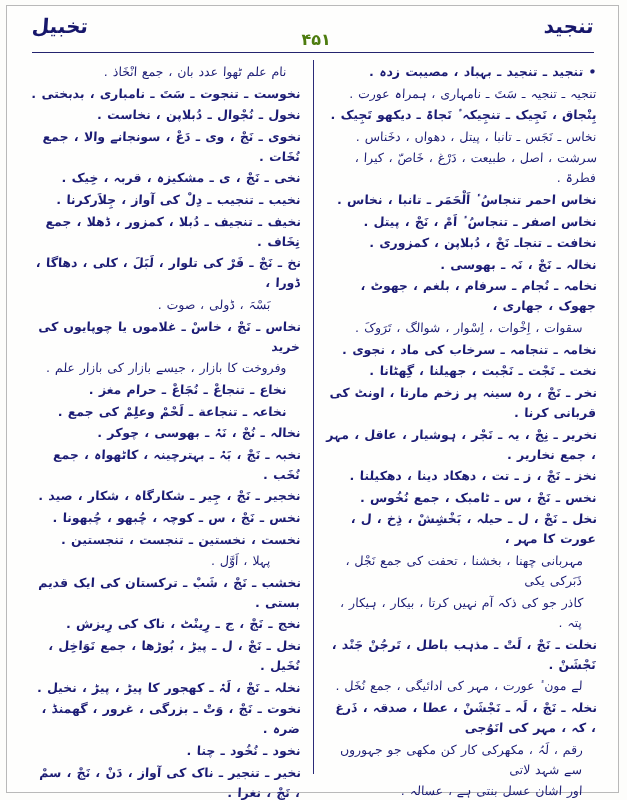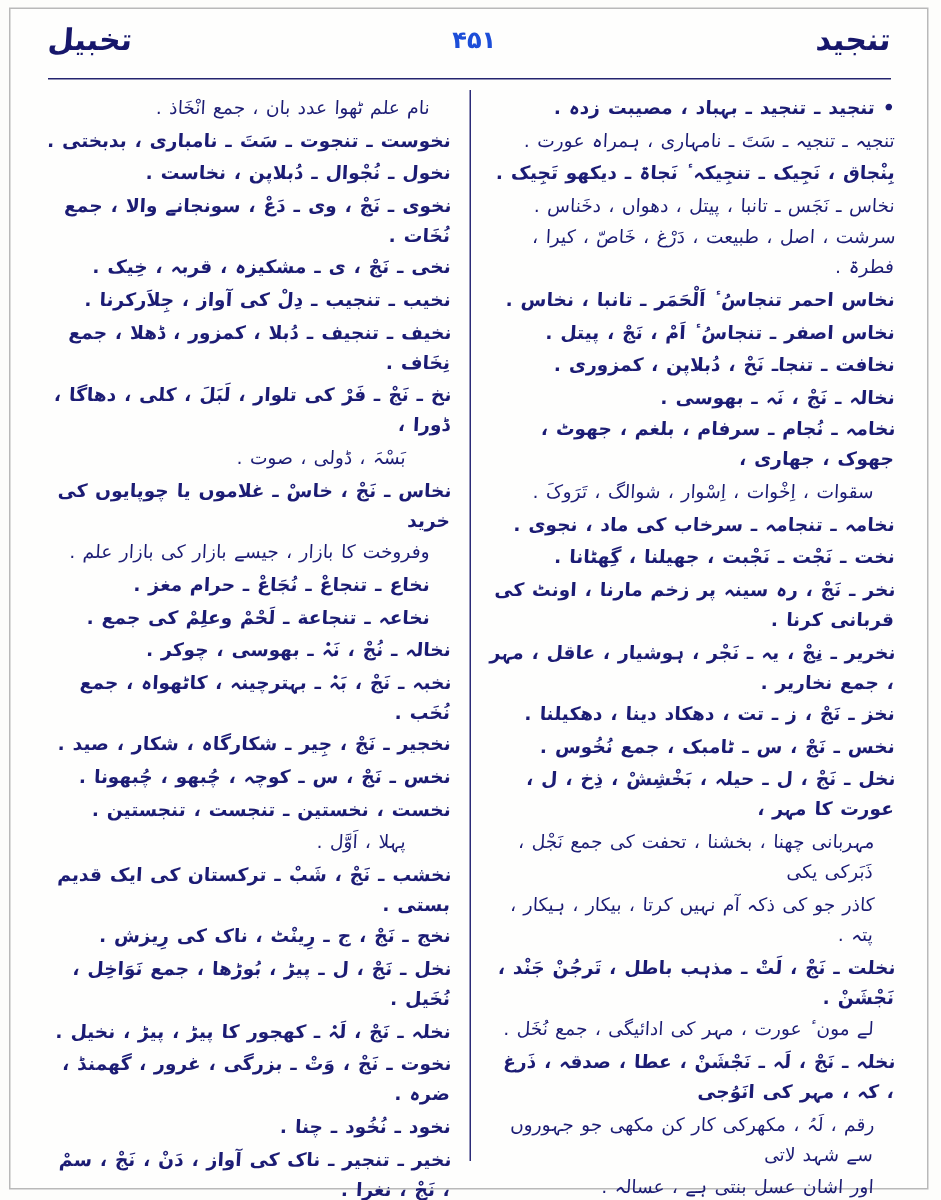--- a/index.html
+++ b/index.html
@@ -54,23 +54,23 @@
   .header-word {
     font-size: 20px;
     font-weight: bold;
     color: #17176b;
     letter-spacing: 0;
     transform: skewX(-4deg);
     font-family: "DejaVu Sans", sans-serif;
   }
   .header-page {
     font-size: 16px;
-    color: #1d4ed8;
+    color: #4d7c0f;
     font-weight: bold;
-    margin-top: 3px;
+    margin-top: 16px;
   }
   .rule {
     position: absolute;
     left: 14px;
     right: 14px;
     top: 38px;
     border-top: 1.5px solid #24246f;
   }
   
   .columns {

